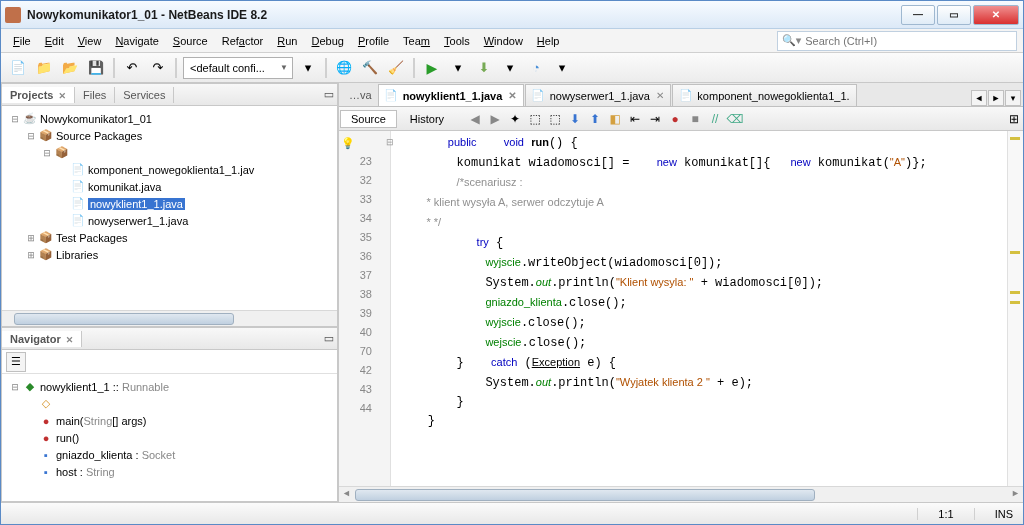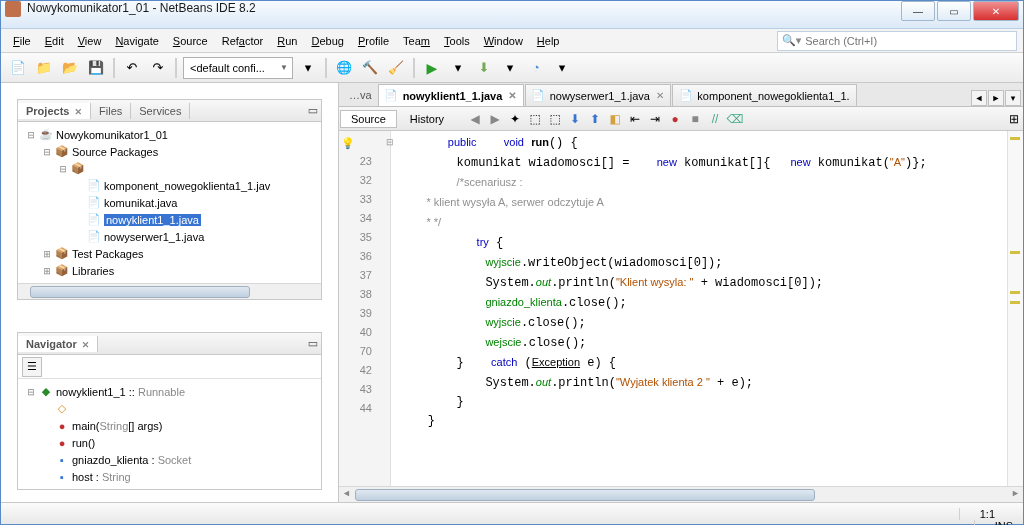--- a/index.html
+++ b/index.html
@@ -1,20 +1,20 @@
 <!DOCTYPE html>
 <html><head>
 <meta charset="utf-8">
 <style>
   * { box-sizing: border-box; margin: 0; padding: 0; font-family: "Segoe UI", Tahoma, sans-serif; font-size: 11px; }
   body { width: 1024px; height: 525px; overflow: hidden; background: #e8f0f8; }
 
   
   .window { width: 1024px; height: 525px; border: 1px solid #5a8ac6; background: #fff; display: flex; flex-direction: column; }
-  .titlebar { height: 28px; background: linear-gradient(#f7fbff,#dce9f7); display:flex; padding:0 4px; border-bottom:1px solid #b8cfe5; }
+  .titlebar { height: 28px; background: linear-gradient(#f7fbff,#dce9f7); display:flex; align-items:center; padding:0 4px; border-bottom:1px solid #b8cfe5;font-weight:bold; }
   .titlebar .coffee { width:16px;height:16px;background:#c0704a;border-radius:2px;margin-right:6px; }
   .titlebar .title { flex:1; color:#1a1a1a; font-size:12px; }
   .winbtns { display:flex; gap:2px; }
   .winbtn { width:34px;height:20px;border:1px solid #9fb8d0;background:linear-gradient(#fefefe,#e0ecf7);display:flex;align-items:center;justify-content:center;font-size:10px;color:#333;border-radius:2px; }
   .winbtn.close { background:linear-gradient(#f09090,#d93030);color:#fff;width:46px; }
 
   
   .menubar { height:24px; background:#f4f4f4; display:flex; align-items:center; padding:0 6px; gap:2px; border-bottom:1px solid #d0d0d0; }
   .menubar .menu { padding:2px 6px; cursor:default; }
   .menubar .menu u { text-decoration: underline; }
@@ -28,21 +28,21 @@
   .tbsep { width:2px; height:20px; background:#d0d0d0; margin:0 2px; }
   .configsel { height:22px; border:1px solid #b0b0b0; background:#fff; padding:0 18px 0 6px; display:flex; align-items:center; position:relative; width:110px; }
   .configsel::after { content:"▼"; position:absolute; right:4px; font-size:8px; color:#666; }
   .runarrow { color:#2a9d2a; font-size:14px; }
 
   
   .mainarea { flex:1; display:flex; overflow:hidden; }
   .leftcol { width:338px; display:flex; flex-direction:column; border-right:1px solid #c8c8c8; }
 
   
-  .panel { border:1px solid #c8c8c8; margin:16px; background:#fff; display:flex; flex-direction:column; }
+  .panel { border:1px solid #c8c8c8; margin:0; background:#fff; display:flex; flex-direction:column; }
   .paneltabs { height:22px; display:flex; align-items:center; background:linear-gradient(#f8f8f8,#e8e8e8); border-bottom:1px solid #c8c8c8; }
   .paneltab { padding:2px 8px; border-right:1px solid #c8c8c8; font-weight:bold; color:#555; background:#fff; }
   .paneltab.inactive { font-weight:normal; background:transparent; }
   .paneltabs .closex { font-size:9px; color:#888; margin-left:2px; }
   .paneltabs .spacer { flex:1; }
   .paneltabs .minbtn { width:16px; text-align:center; color:#555; }
 
   .tree { flex:1; overflow:auto; padding:4px 2px; }
   .treenode { display:flex; align-items:center; height:17px; white-space:nowrap; }
   .tw { width:14px; text-align:center; color:#888; font-size:9px; }
@@ -93,21 +93,21 @@
   .vmark { width:16px; background:#f8f8f8; border-left:1px solid #e0e0e0; position:relative; }
   .vmark .m { position:absolute; left:2px; width:10px; height:3px; }
 
   .edhscroll { height:16px; background:#f0f0f0; border-top:1px solid #d8d8d8; position:relative; }
   .edhscroll::before,.edhscroll::after { content:"◄"; position:absolute; top:1px; font-size:9px; color:#888; }
   .edhscroll::before { left:3px; }
   .edhscroll::after { content:"►"; right:3px; }
   .edhscroll .thumb { position:absolute; top:2px; height:12px; background:linear-gradient(#e0e8f0,#c0d0e0); border:1px solid #a0b0c0; border-radius:3px; left:16px; width:460px; }
 
   
-  .statusbar { height:22px; background:linear-gradient(#fbfbfb,#e8e8e8); border-top:1px solid #c8c8c8; display:flex; align-items:center; padding:5px 8px;flex-direction:column; }
+  .statusbar { height:22px; background:linear-gradient(#fbfbfb,#e8e8e8); border-top:1px solid #c8c8c8; display:flex; align-items:center; padding:5px 8px; }
   .statusbar .cell { margin-left:auto; padding:0 20px; border-left:1px solid #d0d0d0; }
   .statusbar .cell:last-child { padding-right:2px; }
 </style>
 </head>
 <body>
 
 <div class="window">
 
   <div class="titlebar">
     <div class="coffee"></div>

